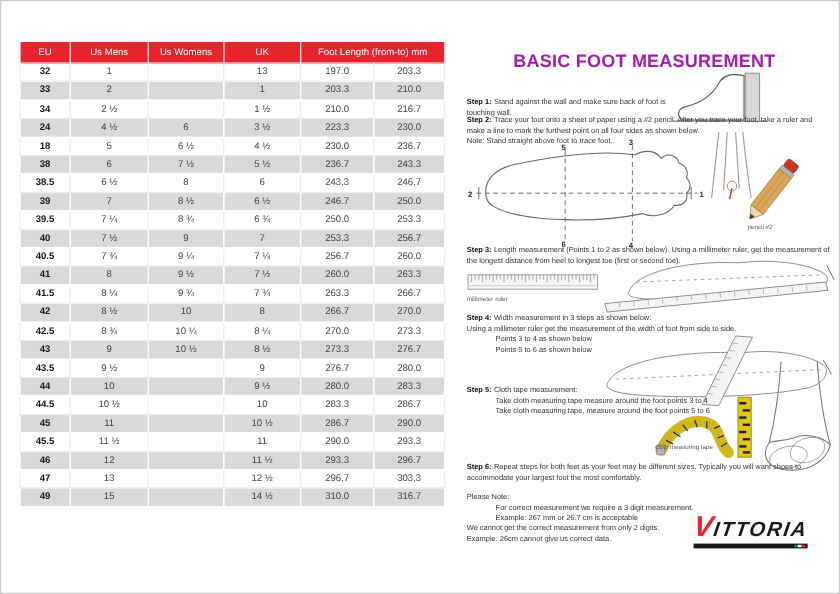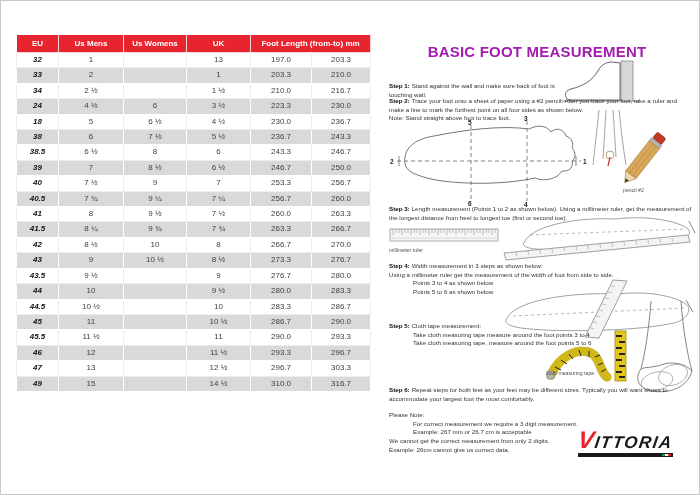--- a/index.html
+++ b/index.html
@@ -9,30 +9,30 @@
     font-family:"Liberation Sans", sans-serif; overflow:hidden;
   }
 
   
   .size-table {
     position:absolute; left:15px; top:33px; width:354px;
     border-collapse:collapse; table-layout:fixed;
     font-size:8px; color:#414141;
   }
   .size-table th {
-    background:#e8252e; color:#fff; font-weight:700; font-size:8px;
+    background:#e8252e; color:#fff; font-weight:400; font-size:8px;
     height:17px; padding:0; border:1px solid rgba(255,255,255,.8);
   }
   .size-table td {
     height:14.4px; padding:0; text-align:center; line-height:14.4px;
     border:1px solid #ededed; white-space:nowrap; overflow:hidden;
   }
   .size-table tbody tr:nth-child(even) { background:#d9d9d9; }
   .size-table tbody tr:nth-child(even) td { border-color:#ffffff; }
-  .size-table td.eu { font-weight:700; color:#141414;font-style:italic; }
+  .size-table td.eu { font-weight:700; color:#141414; }
 
   
   .title {
     position:absolute; left:388px; top:42px; width:296px; text-align:center;
     font-size:15px; font-weight:700; color:#a21caf; letter-spacing:.2px;
   }
   .step { position:absolute; left:388px; font-size:6.2px; line-height:1.4; color:#333; }
   .step .lbl { font-weight:700; color:#0d0d0d; margin-right:2px; }
   .sub { padding-left:24px; }
   .caption { position:absolute; font-size:5.2px; color:#555; }
@@ -134,20 +134,28 @@
         </tr>
         <tr>
           <td class="eu">39</td>
           <td>7</td>
           <td>8 ½</td>
           <td>6 ½</td>
           <td>246.7</td>
           <td>250.0</td>
         </tr>
         <tr>
+          <td class="eu">39.5</td>
+          <td>7 ¼</td>
+          <td>8 ¾</td>
+          <td>6 ¾</td>
+          <td>250.0</td>
+          <td>253.3</td>
+        </tr>
+        <tr>
           <td class="eu">40</td>
           <td>7 ½</td>
           <td>9</td>
           <td>7</td>
           <td>253.3</td>
           <td>256.7</td>
         </tr>
         <tr>
           <td class="eu">40.5</td>
           <td>7 ¾</td>
@@ -172,20 +180,28 @@
           <td>263.3</td>
           <td>266.7</td>
         </tr>
         <tr>
           <td class="eu">42</td>
           <td>8 ½</td>
           <td>10</td>
           <td>8</td>
           <td>266.7</td>
           <td>270.0</td>
+        </tr>
+        <tr>
+          <td class="eu">42.5</td>
+          <td>8 ¾</td>
+          <td>10 ¼</td>
+          <td>8 ¼</td>
+          <td>270.0</td>
+          <td>273.3</td>
         </tr>
         <tr>
           <td class="eu">43</td>
           <td>9</td>
           <td>10 ½</td>
           <td>8 ½</td>
           <td>273.3</td>
           <td>276.7</td>
         </tr>
         <tr>

